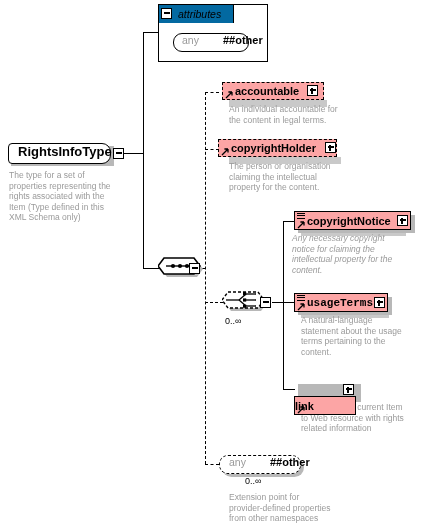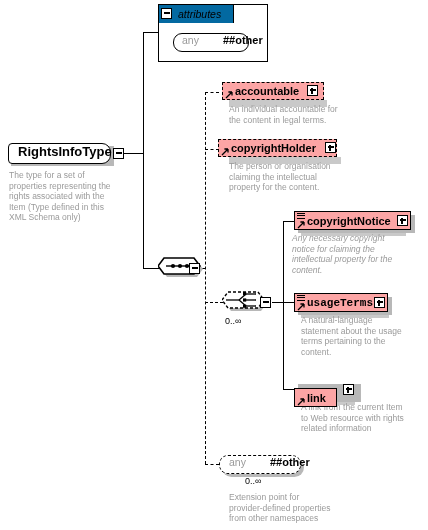--- a/index.html
+++ b/index.html
@@ -195,21 +195,21 @@
     </svg>
   </div>
   <div class="tog plus" style="left:374px;top:297px;"></div>
   <div class="desc" style="left:301px;top:315px;width:122px;">A natural-language
 statement about the usage
 terms pertaining to the
 content.</div>
 
   <div class="card" style="left:301px;top:398px;width:54px;"></div>
   <div class="shadow" style="left:298px;top:384px;width:63px;height:18px;"></div>
-  <div class="ebox solid" style="left:294px;top:388px;width:43px;height:19px;padding-left:12px;">
+  <div class="ebox solid" style="left:294px;top:396px;width:62px;height:19px;">
     <span class="lbl">link</span>
     <svg class="arrow" viewBox="0 0 8 8">
       <path d="M1 7 L7 1 M7 1 L3.4 1 M7 1 L7 4.6" stroke="#000" stroke-width="1.3" fill="none"></path>
     </svg>
   </div>
   <div class="tog plus" style="left:343px;top:384px;"></div>
   <div class="desc" style="left:301px;top:402px;width:124px;">A link from the current Item
 to Web resource with rights
 related information</div>
 

